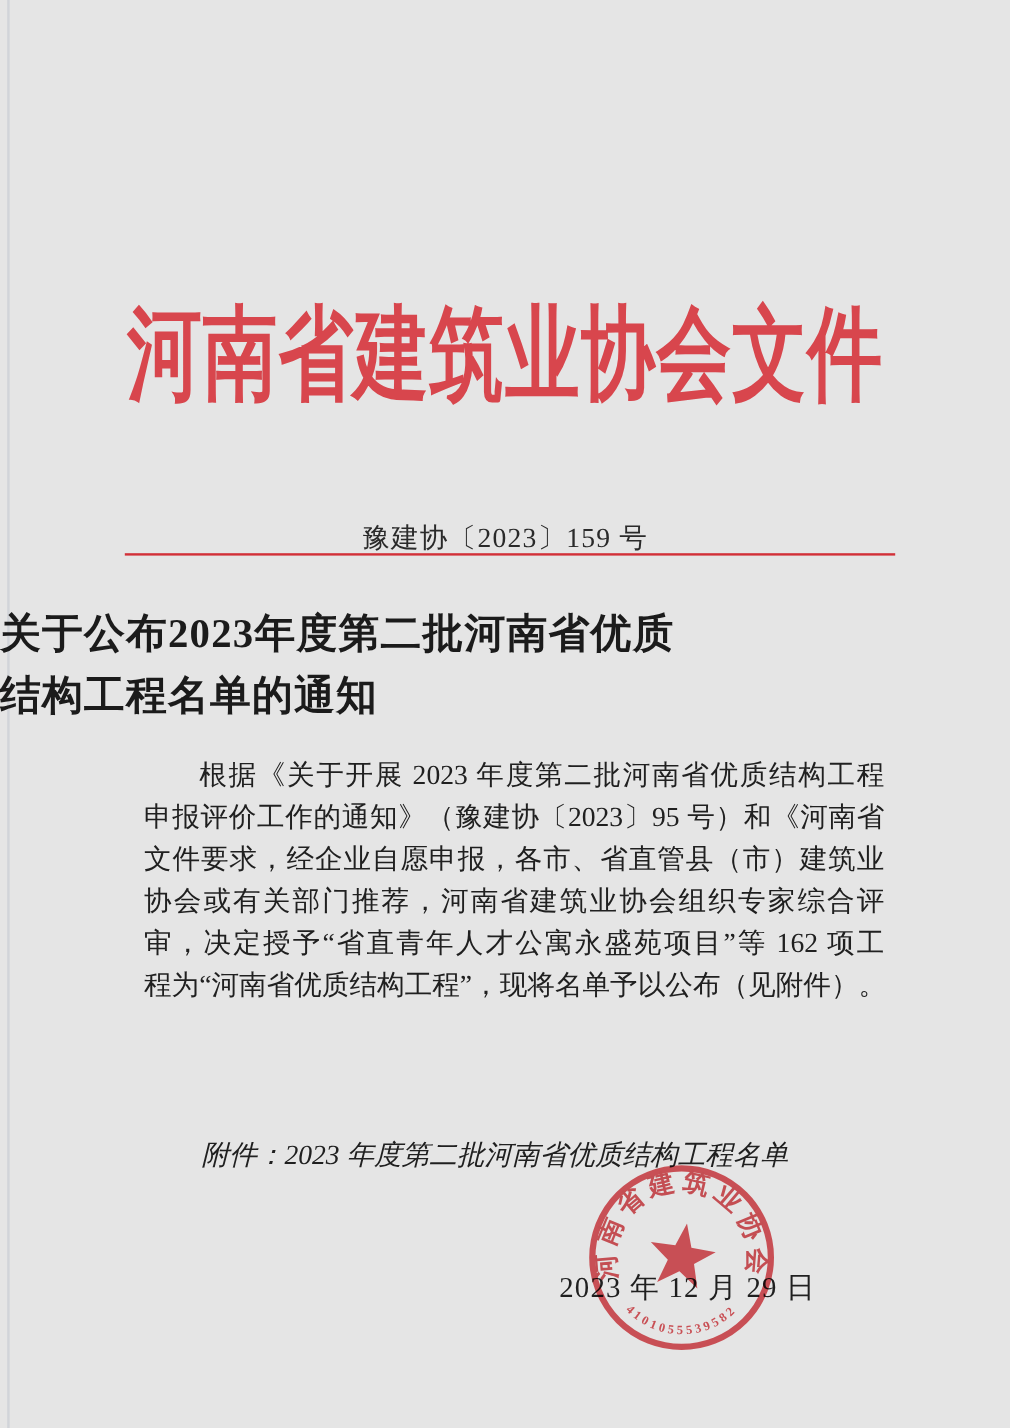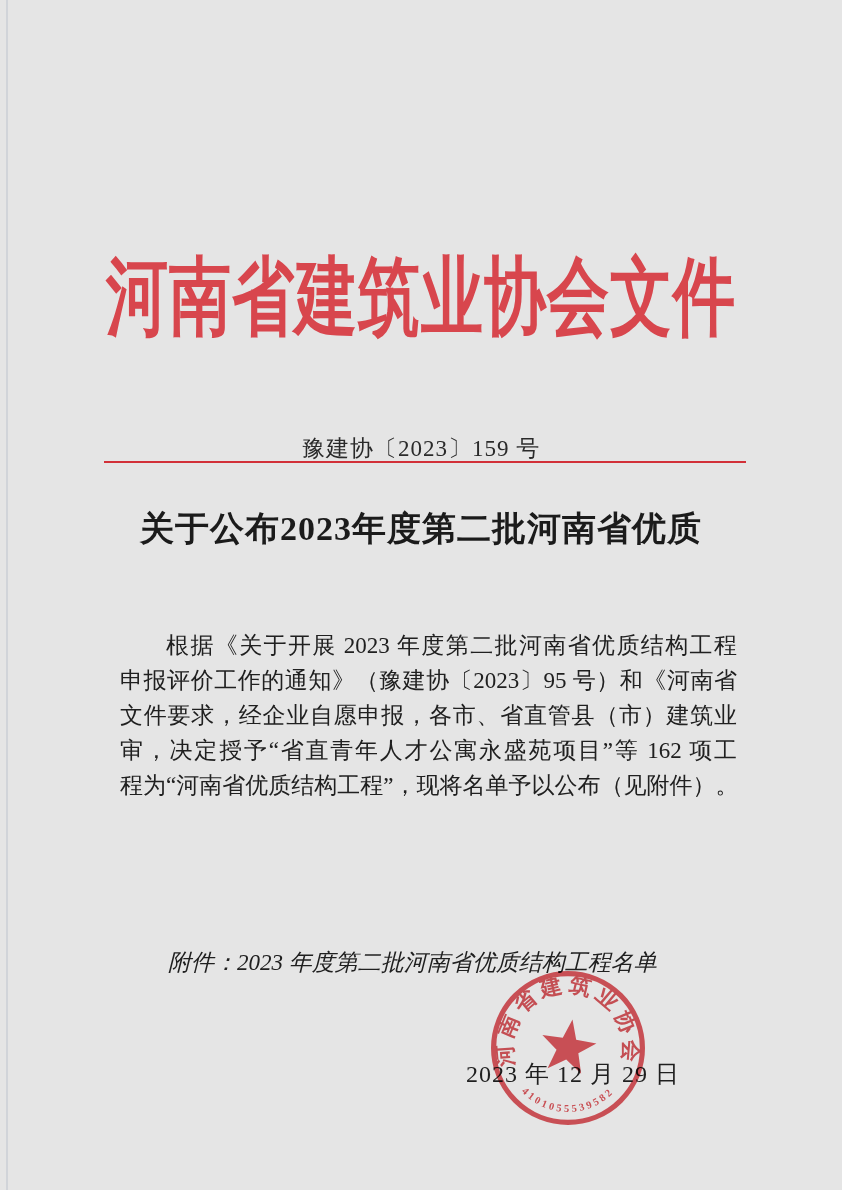--- a/index.html
+++ b/index.html
@@ -31,21 +31,21 @@
     position:absolute;top:436px;left:0;width:842px;
     text-align:center;font-size:23px;line-height:26px;color:#2a2a2a;
     letter-spacing:1px;
   }
   .red-rule{
     position:absolute;top:461px;left:104px;width:642px;height:2px;
     background:#d23038;
   }
   .doc-title{
     position:absolute;top:503px;left:0;width:842px;
-    text-align:center;font-size:34px;font-weight:bold;
+    font-size:34px;font-weight:bold;
     line-height:52px;color:#1b1b1b;letter-spacing:1px;
   }
   .body-text{
     position:absolute;top:628px;left:120px;width:617px;
     font-size:23px;line-height:35px;color:#202020;
   }
   .body-line{
     text-align:justify;
     text-align-last:justify;
     white-space:nowrap;
@@ -82,26 +82,28 @@
   <div class="org-title-wrap">
     <span class="org-title">河南省建筑业协会文件</span>
   </div>
 
   <div class="doc-number">豫建协〔2023〕159 号</div>
 
   <div class="red-rule"></div>
 
   <div class="doc-title">
     <div>关于公布2023年度第二批河南省优质</div>
+    <div>结构工程名单的通知</div>
   </div>
 
   <div class="body-text">
     <div class="body-line indent">根据《关于开展 2023 年度第二批河南省优质结构工程</div>
     <div class="body-line">申报评价工作的通知》（豫建协〔2023〕95 号）和《河南省</div>
     <div class="body-line">文件要求，经企业自愿申报，各市、省直管县（市）建筑业</div>
+    <div class="body-line">协会或有关部门推荐，河南省建筑业协会组织专家综合评</div>
     <div class="body-line">审，决定授予“省直青年人才公寓永盛苑项目”等 162 项工</div>
     <div class="body-line">程为“河南省优质结构工程”，现将名单予以公布（见附件）。</div>
   </div>
 
   <div class="attachment">附件：2023 年度第二批河南省优质结构工程名单</div>
 
   <div class="doc-date">2023 年 12 月 29 日</div>
 
   <div class="seal">
     <svg viewBox="0 0 200 200" xmlns="http://www.w3.org/2000/svg" xmlns:xlink="http://www.w3.org/1999/xlink">

